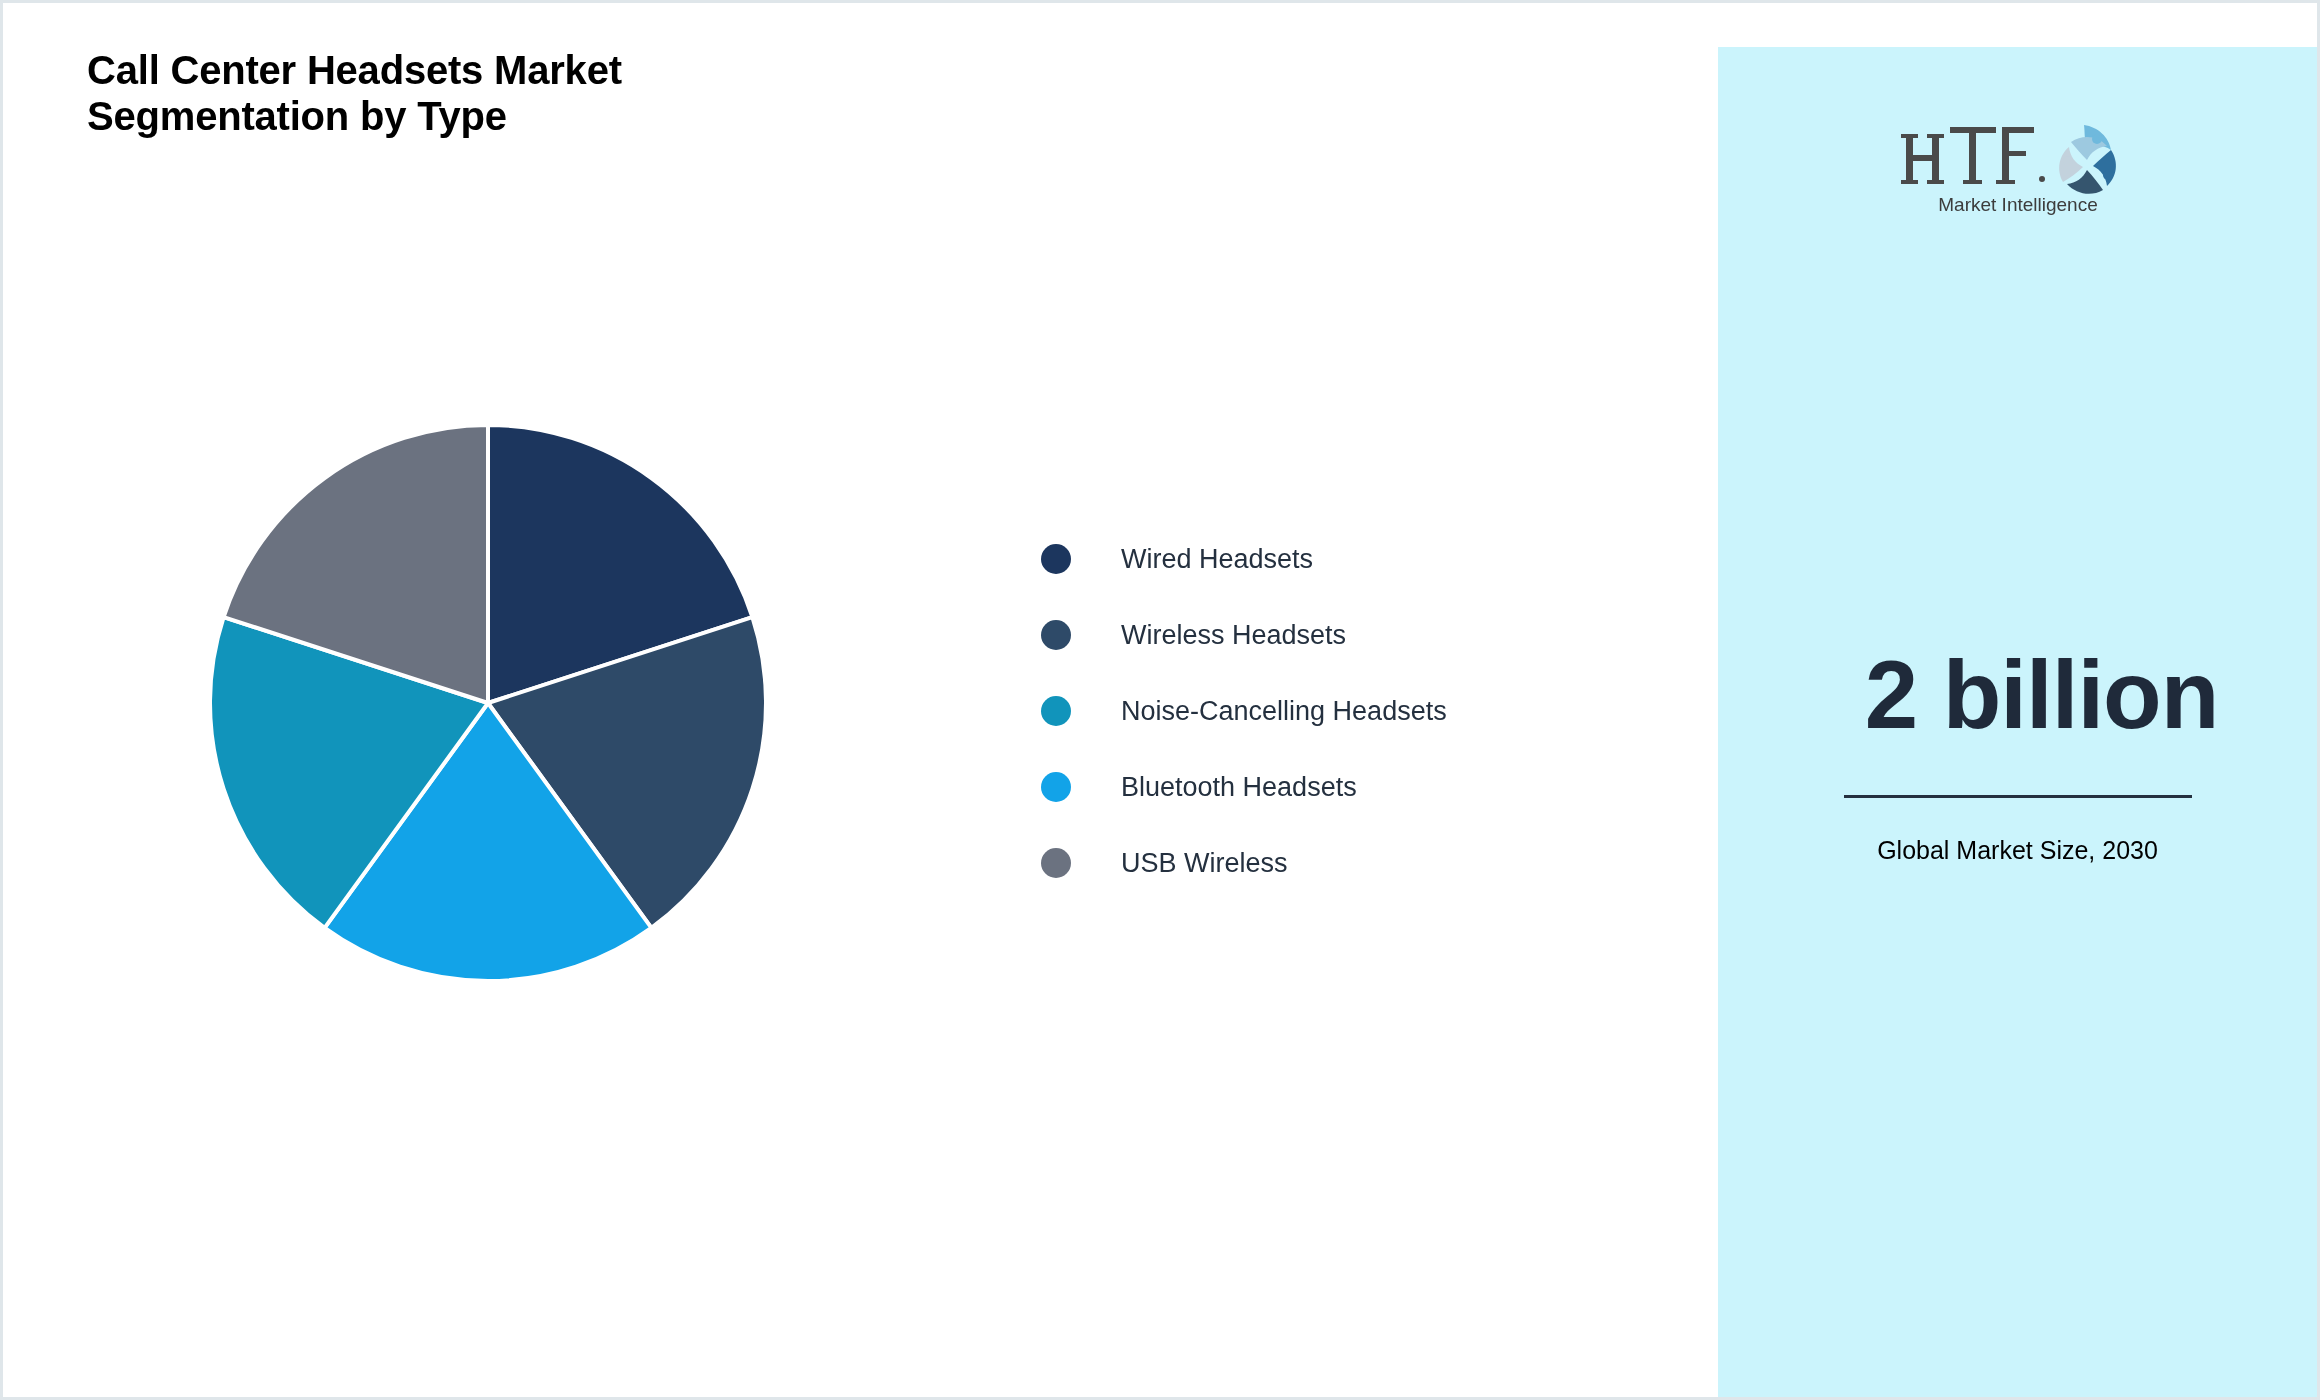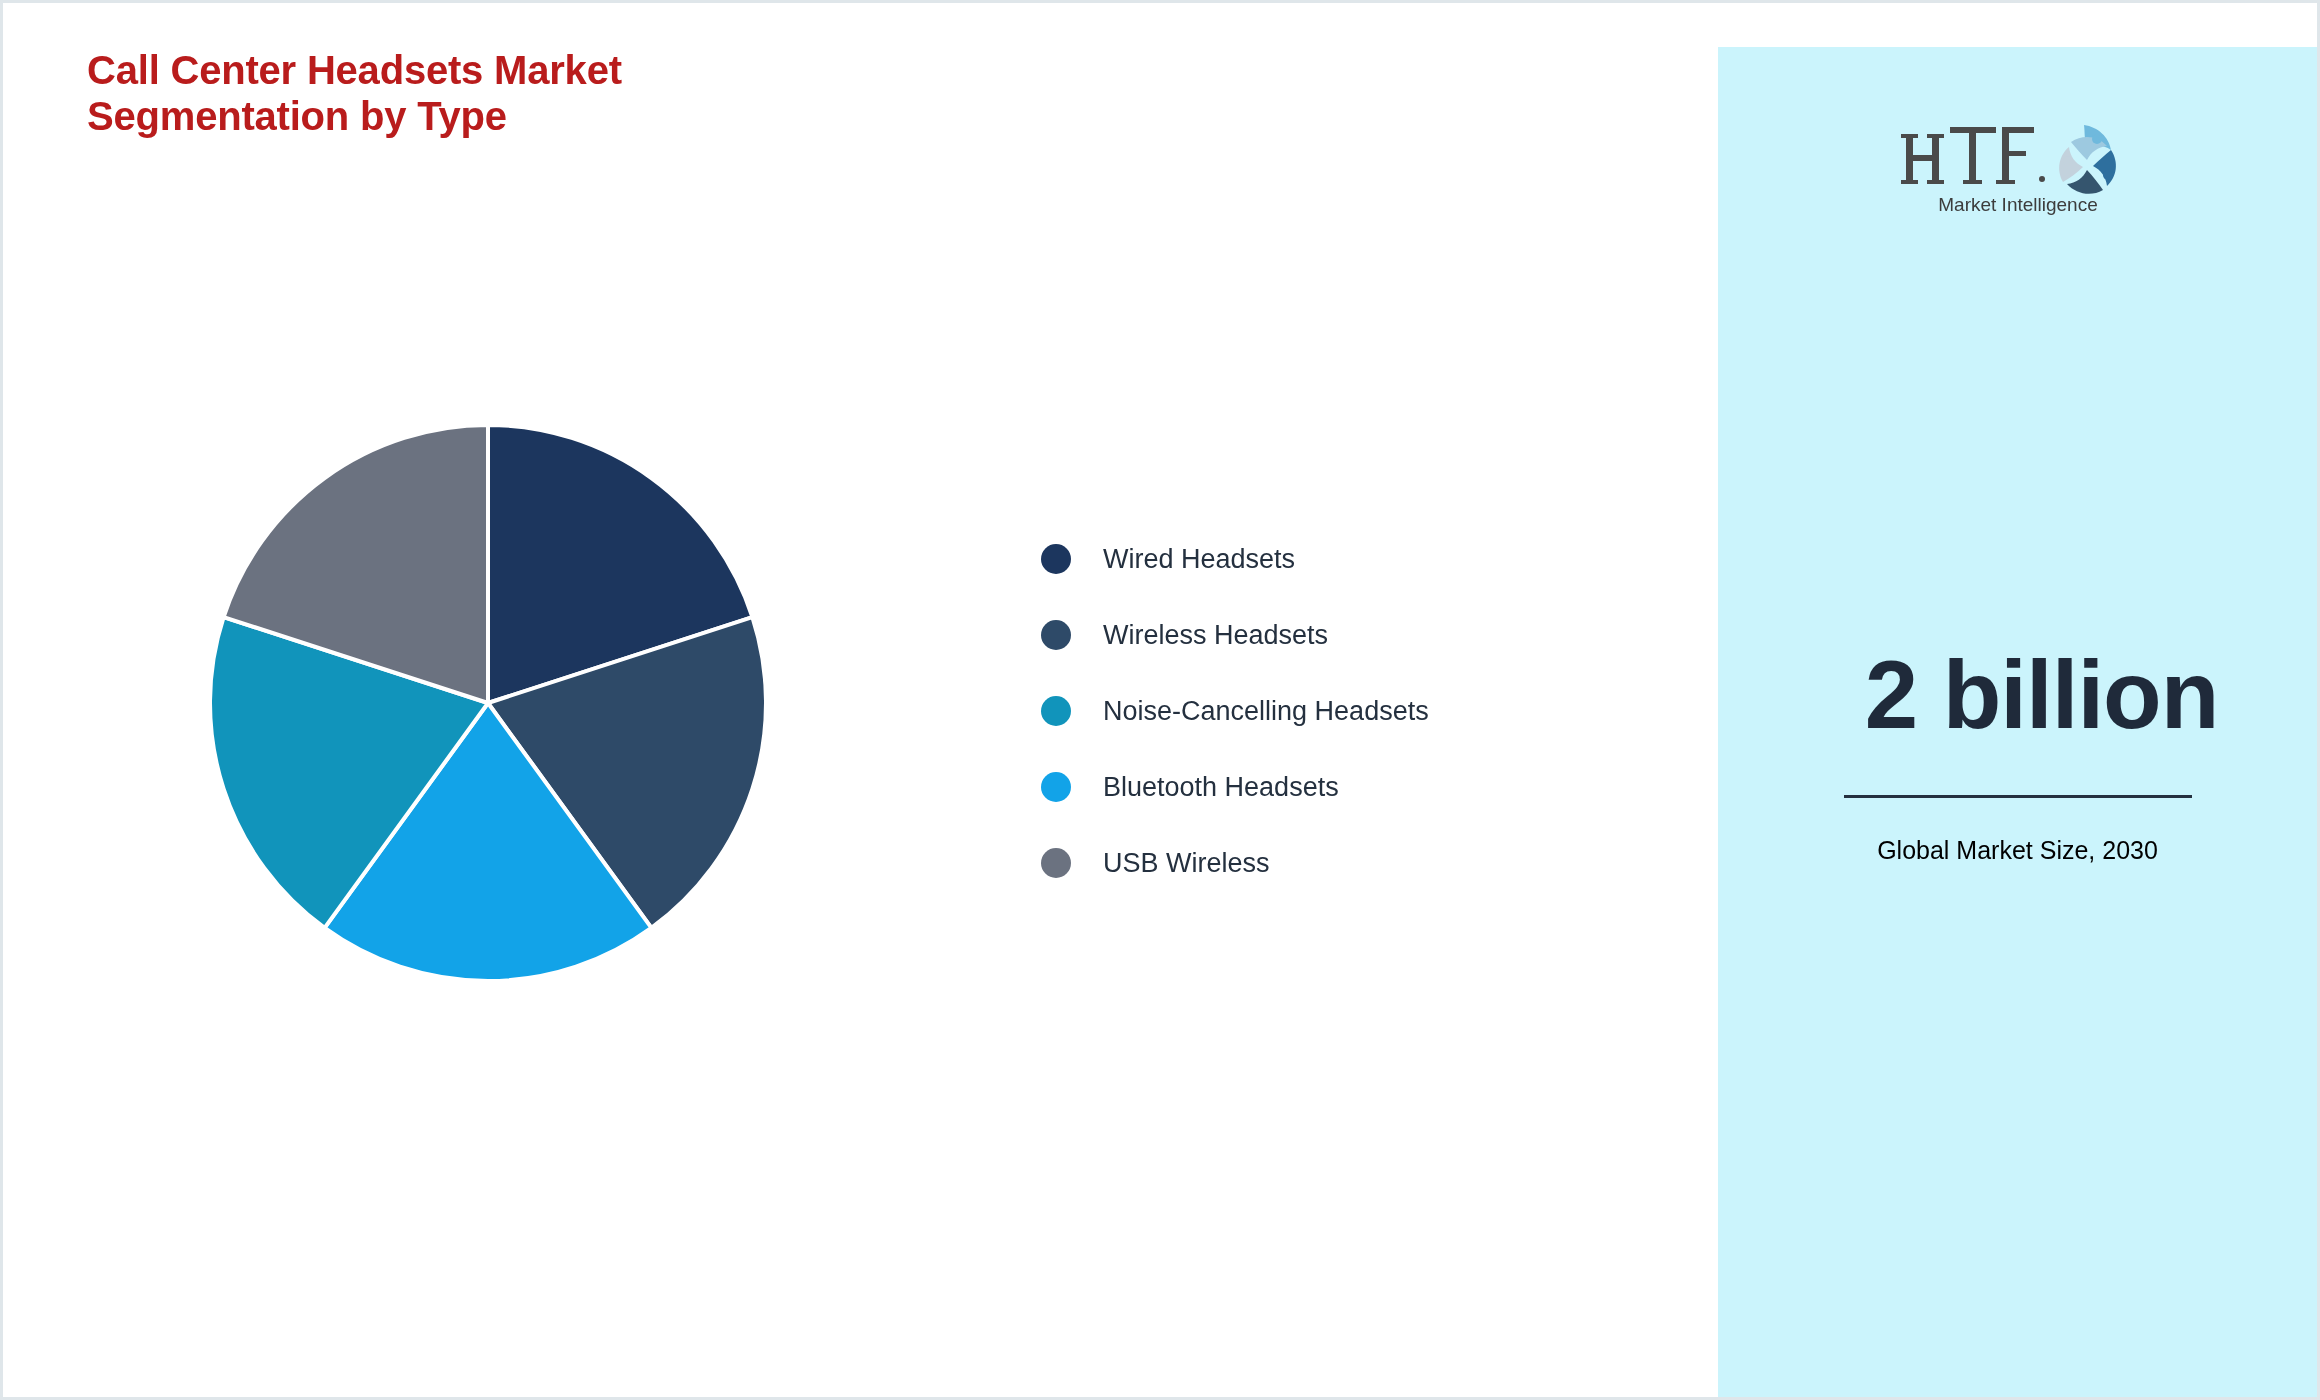--- a/index.html
+++ b/index.html
@@ -36,21 +36,21 @@
 
   #title-block {
     position: absolute;
     left: 84px;
     top: 44px;
     width: 900px;
   }
   #title-block .title-line {
     font-size: 40px;
     font-weight: bold;
-    color: #b91c1c;
+    color: #000000;
     line-height: 1.16;
     letter-spacing: -0.2px;
     white-space: nowrap;
   }
 
   
   #pie-wrap {
     position: absolute;
     left: 205px;
     top: 420px;
@@ -63,20 +63,21 @@
   #legend {
     position: absolute;
     left: 1038px;
     top: 518px;
     width: 620px;
   }
   .legend-row {
     display: flex;
     align-items: center;
     height: 76px;
+    gap: 18px;
   }
   .legend-swatch {
     width: 30px;
     height: 30px;
     border-radius: 50%;
     flex: 0 0 auto;
   }
   .legend-label {
     margin-left: 32px;
     font-size: 27px;

